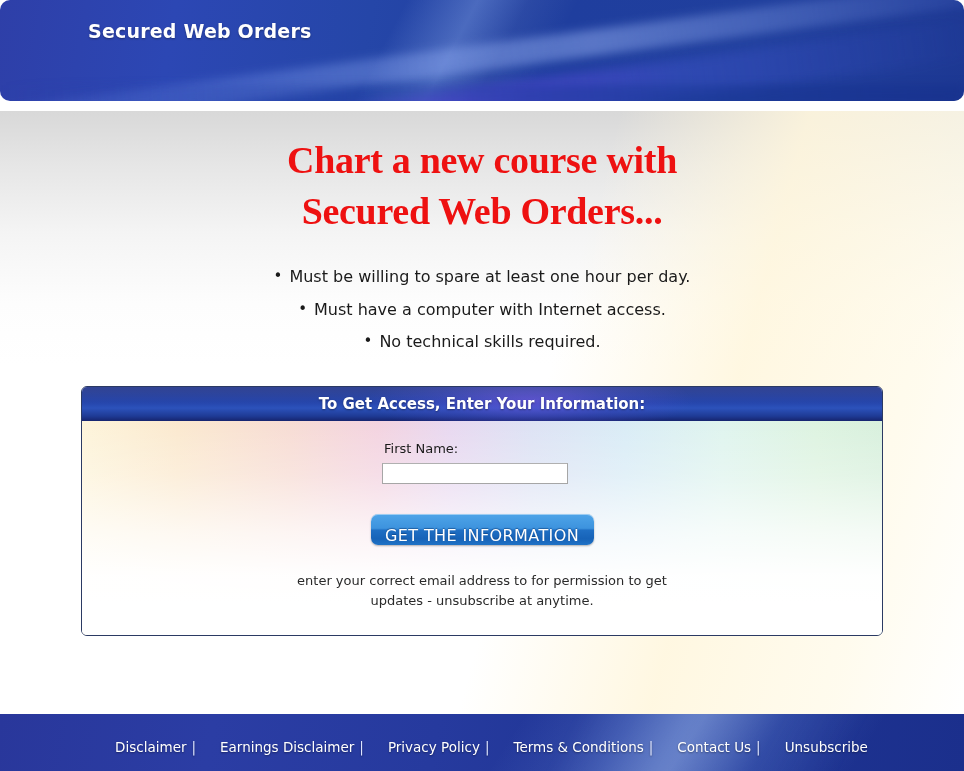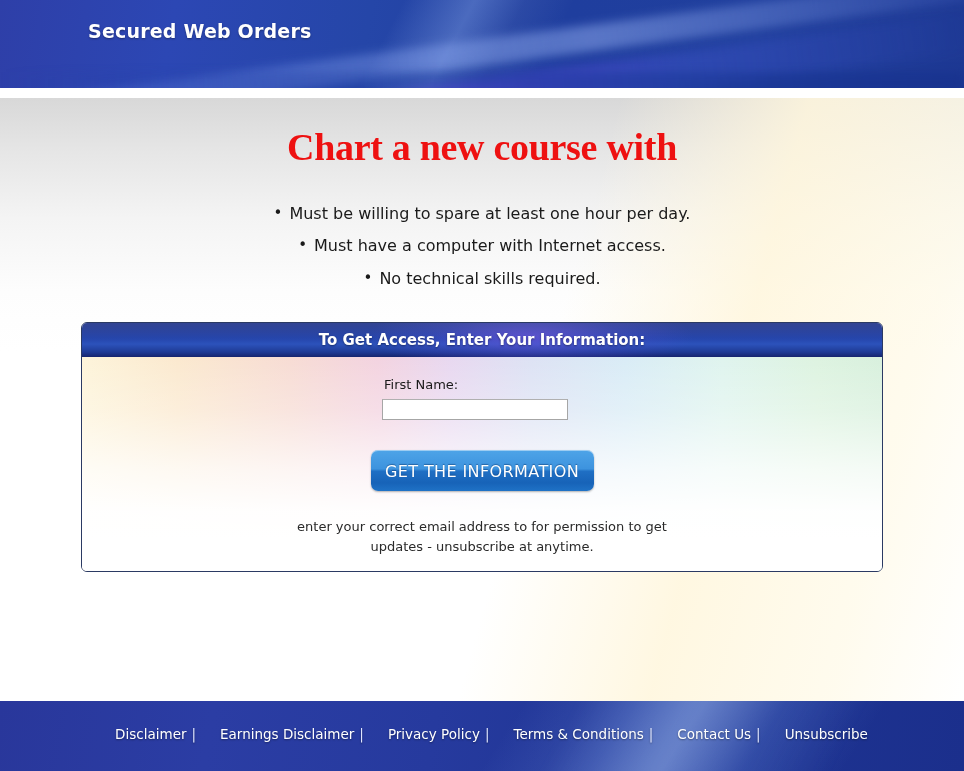--- a/index.html
+++ b/index.html
@@ -13,35 +13,36 @@
     height: 771px;
     overflow: hidden;
     background: #ffffff;
     font-family: "DejaVu Sans", "Liberation Sans", sans-serif;
   }
 
   
   .header-banner {
     position: relative;
     width: 964px;
-    height: 88px;
+    height: 101px;
     overflow: hidden;
     background:
       linear-gradient(118deg,
         rgba(255,255,255,0.00) 40%,
         rgba(170,200,255,0.30) 47%,
         rgba(255,255,255,0.05) 52%,
         rgba(255,255,255,0.00) 57%),
       linear-gradient(100deg,
         #2e3fa8 0%,
         #2c47b4 18%,
         #2546a8 38%,
         #1f3e9e 58%,
         #203f9d 78%,
         #1d3893 100%);
+    border-radius: 10px;
   }
   .header-banner .streak-a {
     position: absolute;
     left: -10%;
     top: 38%;
     width: 130%;
     height: 26px;
     background: linear-gradient(to right,
        rgba(110,140,235,0.00) 0%,
        rgba(140,170,255,0.25) 25%,
@@ -252,21 +253,21 @@
     color: #111;
     padding: 1px 4px;
     outline: none;
   }
   .field-input.wide { width: 236px; }
 
   .cta-wrap { text-align: center; margin-top: 30px; }
   .cta-button {
     display: inline-block;
     width: 223px;
-    height: 41px;
+    height: 31px;
     border: none;
     border-radius: 7px;
     cursor: pointer;
     color: #ffffff;
     font-family: "DejaVu Sans", "Liberation Sans", sans-serif;
     font-size: 16px;
     letter-spacing: 0.4px;
     line-height: 41px;
     text-align: center;
     text-shadow: 0 -1px 1px rgba(0,40,90,0.45);
@@ -362,20 +363,21 @@
   <div class="streak-c"></div>
   <div class="site-title">Secured Web Orders</div>
 </div>
 
 <div class="gap-white"></div>
 
 <div class="main-area">
 
   <h1 class="headline">
     <span>Chart a new course with</span>
+    <span class="line2">Secured Web Orders...</span>
   </h1>
 
   <ul class="bullets">
     <li>
       <span class="bullet-dot">•</span><span class="bullet-text">Must be willing to spare at least one hour per day.</span>
     </li>
     <li>
       <span class="bullet-dot">•</span><span class="bullet-text">Must have a computer with Internet access.</span>
     </li>
     <li>

